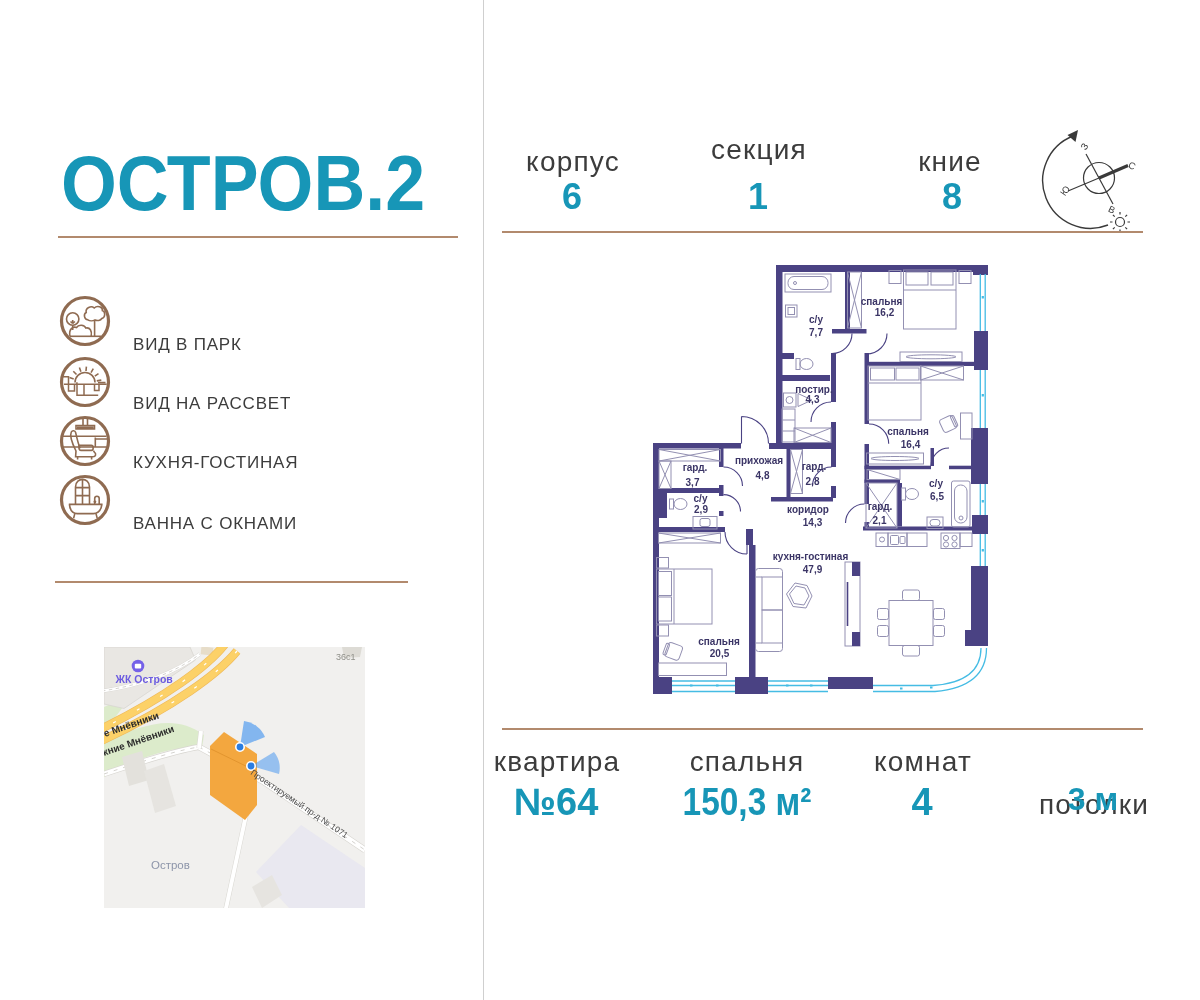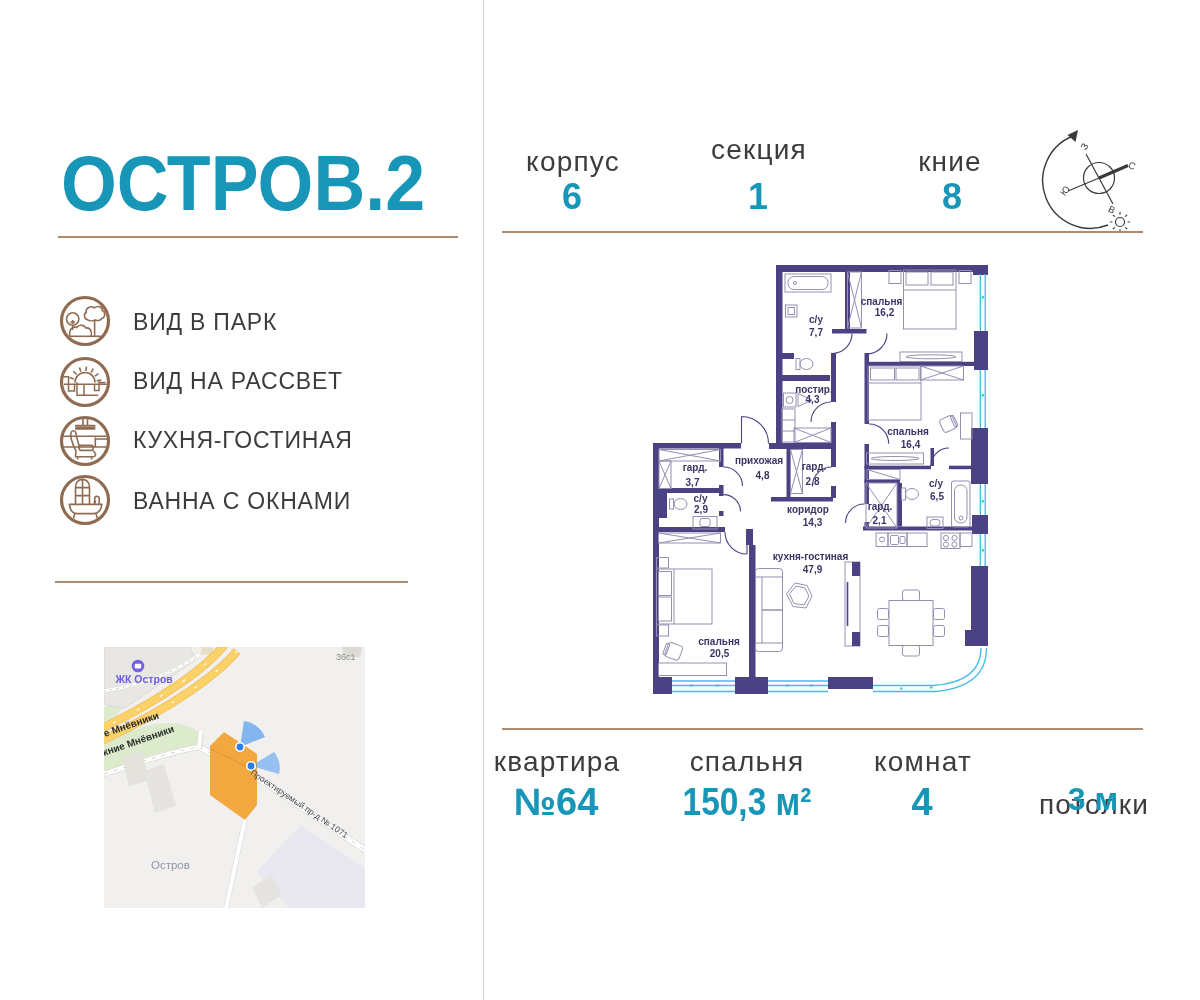--- a/index.html
+++ b/index.html
@@ -2,21 +2,21 @@
 <html><head>
 <meta charset="utf-8">
 <style>
   html,body{margin:0;padding:0;}
   body{width:1200px;height:1000px;position:relative;background:#ffffff;
        font-family:"Liberation Sans", sans-serif;overflow:hidden;}
   .abs{position:absolute;}
   .hr{position:absolute;height:2px;background:#b28a6d;}
   .lbl{position:absolute;color:#3c3c3c;font-size:28px;letter-spacing:1.2px;white-space:nowrap;}
   .val{position:absolute;color:#1796b7;font-weight:bold;font-size:36px;white-space:nowrap;}
-  .flabel{position:absolute;color:#3c3c3c;font-size:23px;letter-spacing:.8px;white-space:nowrap;}
+  .flabel{position:absolute;color:#3c3c3c;font-size:17px;letter-spacing:.8px;white-space:nowrap;margin-top:26px;}
   .cc{transform:translateX(-50%);}
 </style>
 </head>
 <body>
 
 <div class="abs" style="left:483px;top:0;width:1px;height:1000px;background:#cfcfcf;"></div>
 
 <div class="abs" style="left:61px;top:138px;font-size:78px;font-weight:bold;color:#1796b7;letter-spacing:0px;transform:scaleX(.92);transform-origin:left top;">ОСТРОВ.2</div>
 
 <div class="hr" style="left:58px;top:236px;width:400px;"></div>

